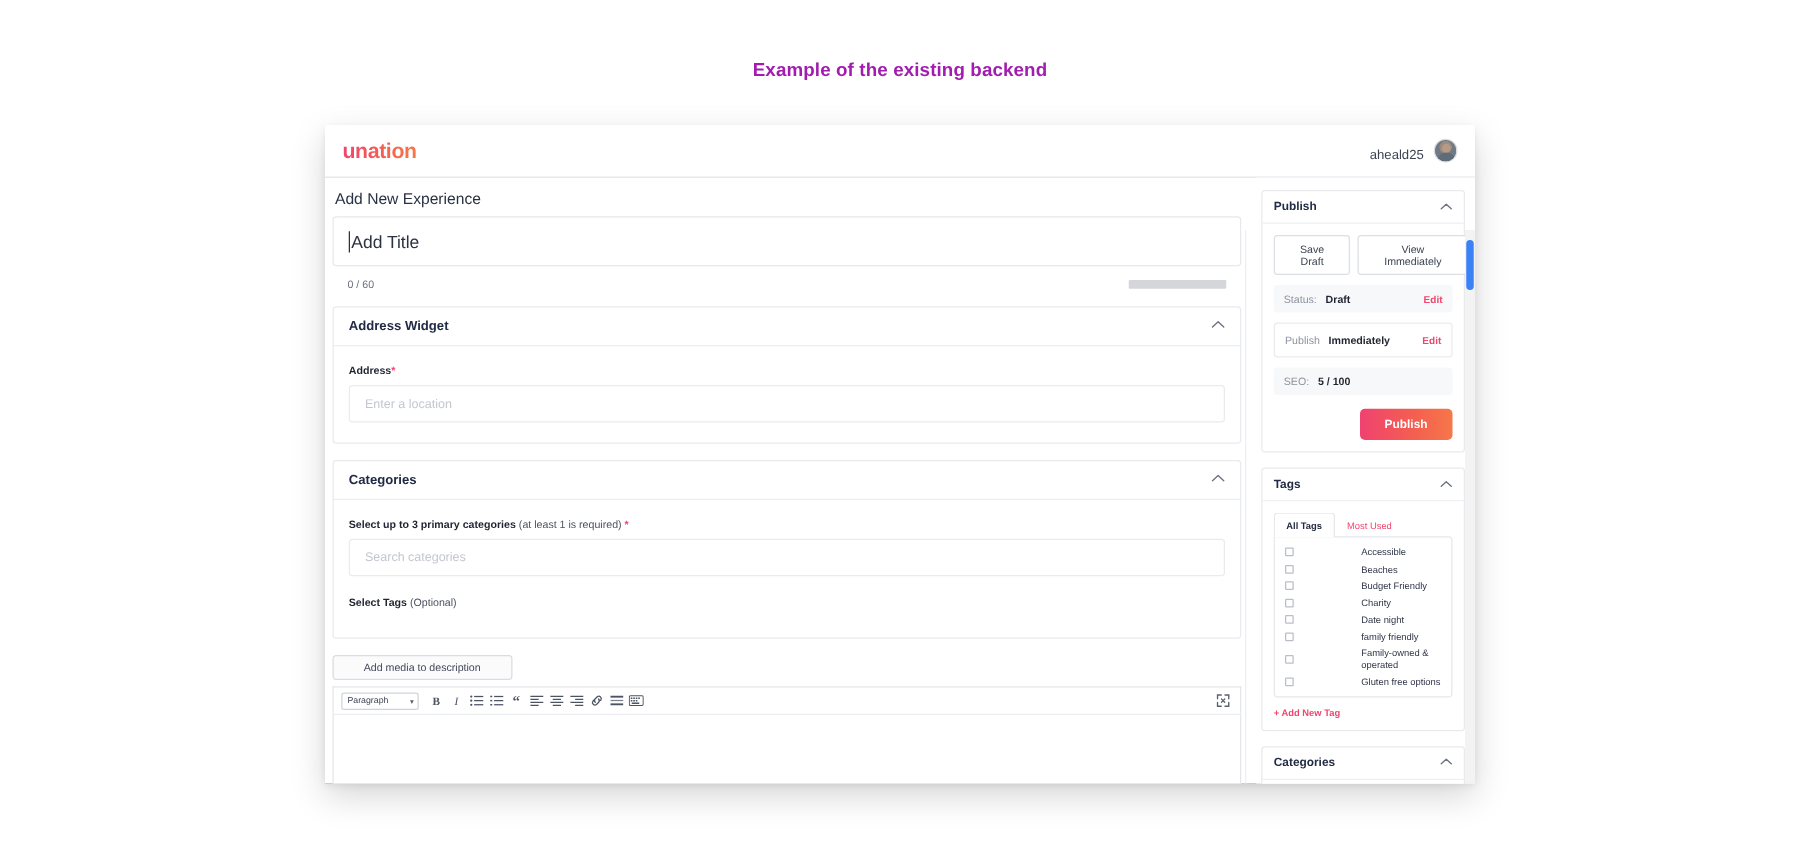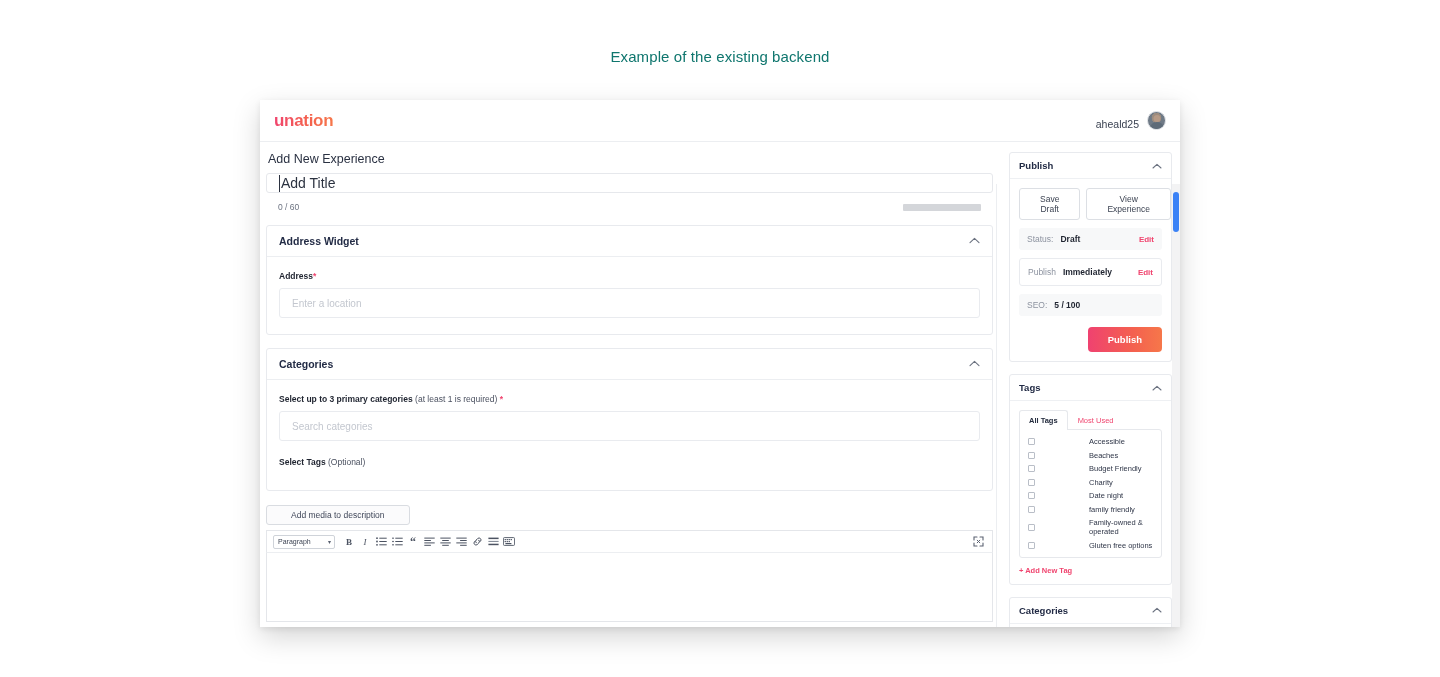--- a/index.html
+++ b/index.html
@@ -7,22 +7,22 @@
     margin: 0; padding: 0;
     width: 1440px; height: 677px;
     background: #ffffff;
     font-family: "Liberation Sans", sans-serif;
     overflow: hidden;
   }
   .page-title {
     position: absolute;
     top: 48px; left: 0; width: 1440px;
     text-align: center;
-    font-size: 15px; font-weight: normal;
-    color: #0f766e;
+    font-size: 15px; font-weight: bold;
+    color: #a21caf;
     letter-spacing: 0.1px;
   }
   
   .app-window {
     position: absolute;
     left: 260px; top: 100px;
     width: 920px; height: 527px;
     background: #737373;
     box-shadow: 0 10px 26px rgba(0,0,0,0.17), 0 2px 6px rgba(0,0,0,0.08);
     overflow: hidden;
@@ -81,21 +81,21 @@
   }
   .breadcrumb-title {
     font-size: 12.5px; color: #2a3142;
     padding: 2px 0 7px 2px;
   }
 
   
   .title-field {
     border: 1px solid #e6e8ec; border-radius: 3px;
     background: #fff;
-    height: 20px;
+    height: 40px;
     display: flex; align-items: center;
     padding: 0 12px;
     position: relative;
   }
   .title-caret {
     width: 1px; height: 17px; background: #2b3240; margin-right: 1px;
   }
   .title-placeholder { font-size: 14px; color: #2b3240; }
   .title-meta {
     display: flex; align-items: center;
@@ -428,21 +428,21 @@
           <span class="card-title">Publish</span>
           <span class="chev">
             <svg width="10" height="6" viewBox="0 0 10 6">
                 <path d="M1 5L5 1.4 9 5" fill="none" stroke="#6b7280" stroke-width="1.1" stroke-linecap="round" stroke-linejoin="round"></path>
               </svg>
           </span>
         </div>
         <div class="card-body">
           <div class="btn-row">
             <div class="ghost-btn">Save Draft</div>
-            <div class="ghost-btn">View Experience</div>
+            <div class="ghost-btn">View Immediately</div>
           </div>
           <div class="meta-row">
             <span class="meta-key">Status:</span>
             <span class="meta-val">Draft</span>
             <span class="meta-edit">Edit</span>
           </div>
           <div class="meta-row boxed">
             <span class="meta-key">Publish</span>
             <span class="meta-val">Immediately</span>
             <span class="meta-edit">Edit</span>

